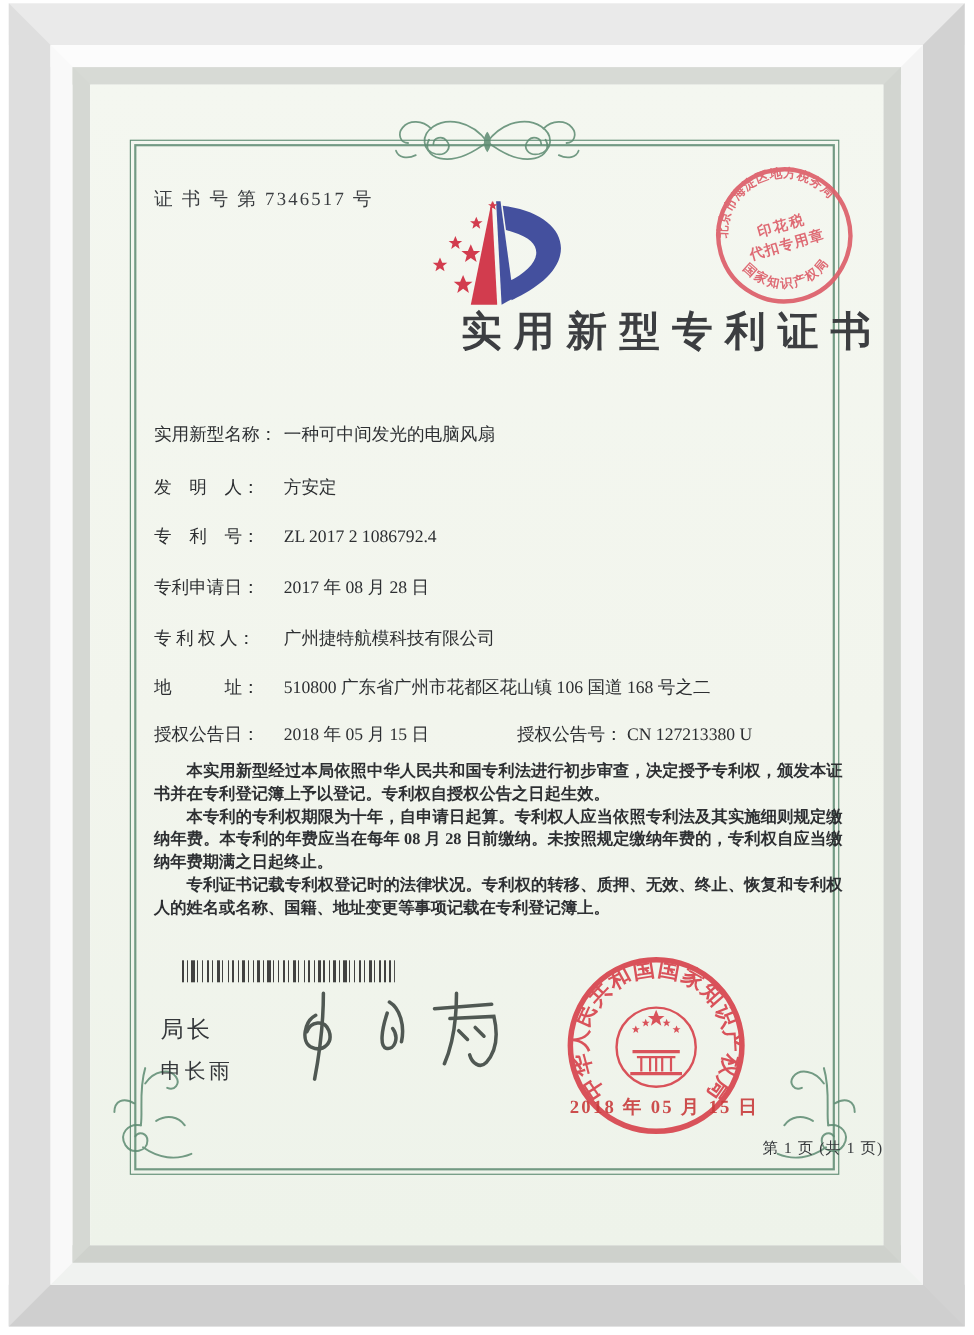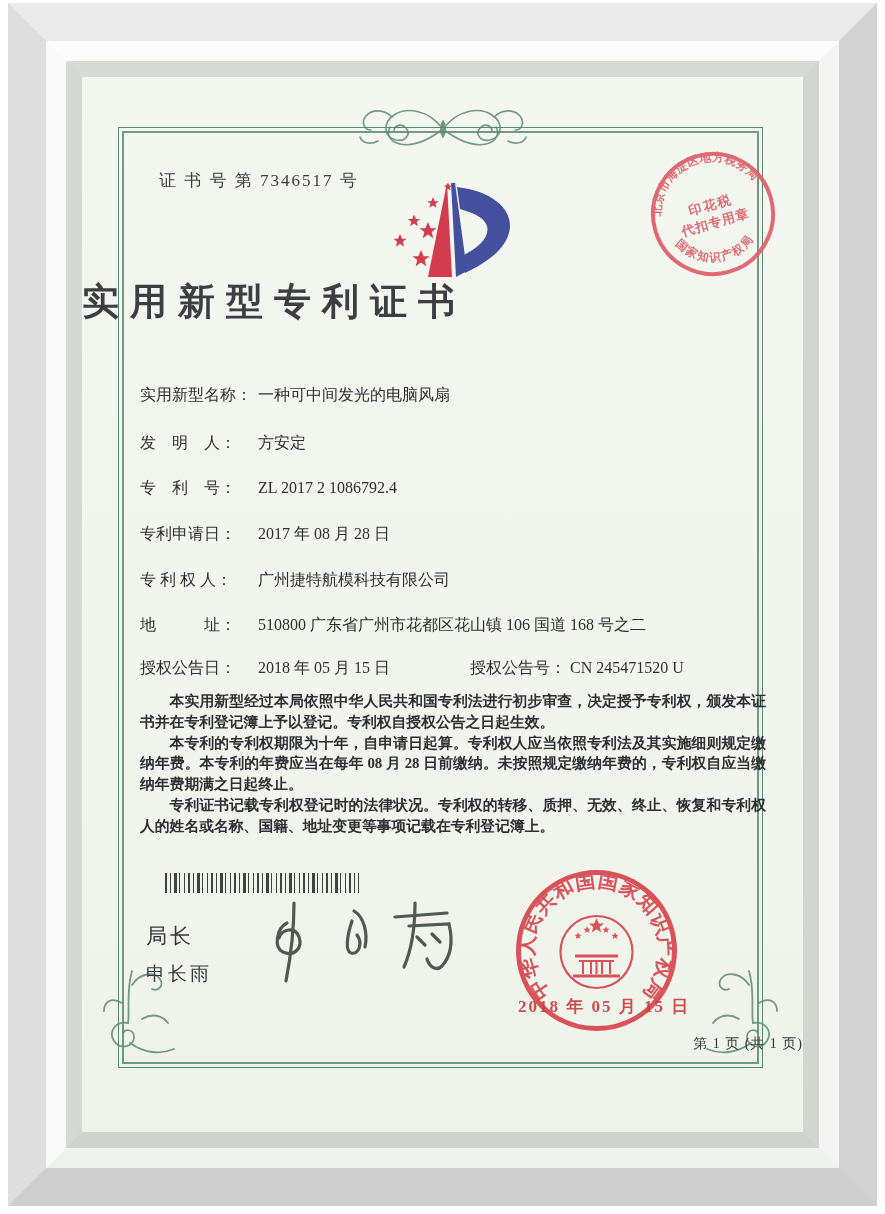--- a/index.html
+++ b/index.html
@@ -15,23 +15,23 @@
   .paper{position:absolute;inset:0;background:linear-gradient(180deg,#f4f7f0 0%,#f2f5ed 55%,#eef3ea 100%);
          color:#2e3033;}
   
   .gborder{position:absolute;left:36px;top:50px;right:40px;bottom:64px;border:1.5px solid #5c8a71;}
   .gborder-inner{position:absolute;inset:3px;border:2.5px solid #5c8a71;opacity:.85;}
   .orn{position:absolute;pointer-events:none;}
   .orn-top{left:50%;top:26px;transform:translateX(-50%);}
   .orn-bl{left:16px;top:886px;}
   .orn-br{right:20px;top:886px;transform:scaleX(-1);}
   
-  .cert-no{position:absolute;left:58px;top:92px;font-size:17px;letter-spacing:2px;color:#3a3d40;margin-left:19px;}
+  .cert-no{position:absolute;left:58px;top:92px;font-size:17px;letter-spacing:2px;color:#3a3d40;}
   .logo{position:absolute;left:288px;top:94px;}
-  .title{position:absolute;left:0;right:0;top:200px;text-align:left;font-size:37px;font-weight:700;
+  .title{position:absolute;left:0;right:0;top:200px;text-align:right;font-size:37px;font-weight:700;
          letter-spacing:11px;color:#3c3e41;}
   .frow{position:absolute;left:58px;right:40px;font-size:16px;white-space:nowrap;color:#2d2f32;}
   .flabel{display:inline-block;width:114px;}
   .fvalue{margin-left:4px;margin-top:16px;}
   .col2{position:absolute;left:330px;top:0;}
   .paras{position:absolute;left:58px;top:614px;width:626px;font-size:14.8px;line-height:20.8px;
          text-align:justify;color:#2d2f32;font-weight:bold;}
   .paras p{margin:0;text-indent:2em;}
   .barcode{position:absolute;left:83px;top:796px;width:194px;height:20px;opacity:.85;
     background-image:
@@ -129,21 +129,21 @@
           </div>
           <div class="frow" style="top:493px">
             <span class="flabel">专 利 权 人：</span><span class="fvalue">广州捷特航模科技有限公司</span>
           </div>
           <div class="frow" style="top:538px">
             <span class="flabel">地　　　址：</span><span class="fvalue">510800 广东省广州市花都区花山镇 106 国道 168 号之二</span>
           </div>
           <div class="frow" style="top:581px">
             <span class="flabel">授权公告日：</span><span class="fvalue">2018 年 05 月 15 日</span>
             <span class="col2">
-              <span>授权公告号：</span><span class="fvalue">CN 245471520 U</span>
+              <span>授权公告号：</span><span class="fvalue">CN 127213380 U</span>
             </span>
           </div>
 
           <div class="paras">
             <p>本实用新型经过本局依照中华人民共和国专利法进行初步审查，决定授予专利权，颁发本证书并在专利登记簿上予以登记。专利权自授权公告之日起生效。</p>
             <p>本专利的专利权期限为十年，自申请日起算。专利权人应当依照专利法及其实施细则规定缴纳年费。本专利的年费应当在每年 08 月 28 日前缴纳。未按照规定缴纳年费的，专利权自应当缴纳年费期满之日起终止。</p>
             <p>专利证书记载专利权登记时的法律状况。专利权的转移、质押、无效、终止、恢复和专利权人的姓名或名称、国籍、地址变更等事项记载在专利登记簿上。</p>
           </div>
 
           <div class="barcode"></div>

